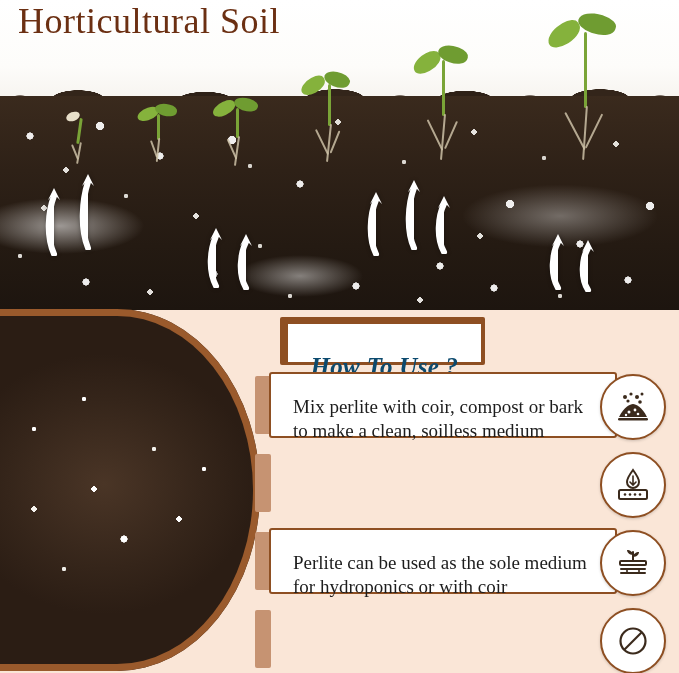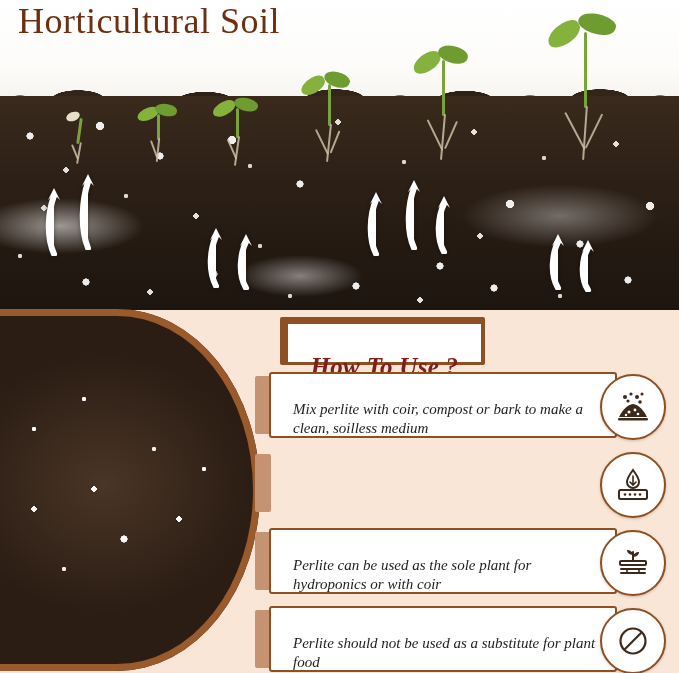--- a/index.html
+++ b/index.html
@@ -133,38 +133,38 @@
   .howto-shadow{
     position:absolute;left:0;top:0;width:205px;height:48px;background:#8e4f22;border-radius:2px;
   }
   .howto-box{
     position:absolute;left:6px;top:5px;width:193px;height:38px;
     background:#fff;border:2px solid #8e4f22;border-radius:2px;
     display:flex;align-items:center;justify-content:center;
   }
   .howto-box span{
     font-family:"Liberation Serif",serif;font-style:italic;font-weight:700;
-    font-size:25px;color:#7f1d1d;letter-spacing:.3px;margin-top:48px;
+    font-size:25px;color:#0c4a6e;letter-spacing:.3px;margin-top:48px;
   }
 
   
   .steps{position:absolute;left:255px;top:62px;width:424px;}
   .step{
     position:relative;height:66px;margin-bottom:12px;
   }
   .step-bar{
     position:absolute;left:0;top:4px;width:16px;height:58px;background:#c69372;border-radius:2px;
   }
   .step-card{
     position:absolute;left:14px;top:0;width:348px;height:66px;
     background:#fff;border:2px solid #8e4f22;border-radius:3px;
     display:flex;align-items:center;padding:0 14px 0 22px;box-sizing:border-box;
   }
   .step-text{
-    font-family:"Liberation Serif",serif;font-style:italic;font-size:15px;
+    font-family:"Liberation Serif",serif;font-size:19px;
     line-height:1.25;color:#1d1d1d;margin-top:28px;
   }
   .step-icon{
     position:absolute;left:345px;top:2px;width:62px;height:62px;border-radius:50%;
     background:#fff;border:2px solid #8e4f22;
     display:flex;align-items:center;justify-content:center;
     box-shadow:0 1px 3px rgba(0,0,0,.18);
   }
   .step-icon svg{display:block;}
 </style>
@@ -339,40 +339,37 @@
               <circle cx="14" cy="26.5" r="1.3" fill="#3b2a1c"></circle>
             <circle cx="19" cy="26.5" r="1.3" fill="#3b2a1c"></circle>
               <circle cx="24" cy="26.5" r="1.3" fill="#3b2a1c"></circle>
           </svg>
         </div>
       </div>
 
       <div class="step">
         <div class="step-bar"></div>
         <div class="step-card">
-          <div class="step-text">Perlite can be used as the sole plant for hydroponics or with coir</div>
+          <div class="step-text">Perlite can be used as the sole medium for hydroponics or with coir</div>
         </div>
         <div class="step-icon">
           <svg width="34" height="34" viewBox="0 0 34 34">
             <path d="M17 14 L17 6" stroke="#3b2a1c" stroke-width="2" stroke-linecap="round"></path>
             <path d="M17 9 C13 9 11 6 11 4 C14 4 17 6 17 9 Z" fill="#3b2a1c"></path>
             <path d="M17 11 C21 11 23 8 23 6 C20 6 17 8 17 11 Z" fill="#3b2a1c"></path>
             <rect x="4" y="15" width="26" height="4" rx="1" fill="none" stroke="#3b2a1c" stroke-width="2"></rect>
             <path d="M5 23 h24 M5 27 h24" stroke="#3b2a1c" stroke-width="2" stroke-linecap="round"></path>
             <circle cx="11" cy="25" r="1.1" fill="#3b2a1c"></circle>
               <circle cx="23" cy="25" r="1.1" fill="#3b2a1c"></circle>
           </svg>
         </div>
       </div>
 
       <div class="step">
         <div class="step-bar"></div>
-        <div class="step-card">
-          <div class="step-text">Perlite should not be used as a substitute for plant food</div>
-        </div>
         <div class="step-icon">
           <svg width="34" height="34" viewBox="0 0 34 34">
             <circle cx="17" cy="17" r="12.5" fill="none" stroke="#3b2a1c" stroke-width="2.2"></circle>
             <line x1="8" y1="26" x2="26" y2="8" stroke="#3b2a1c" stroke-width="2.2"></line>
           </svg>
         </div>
       </div>
 
     </div>
   </div>

